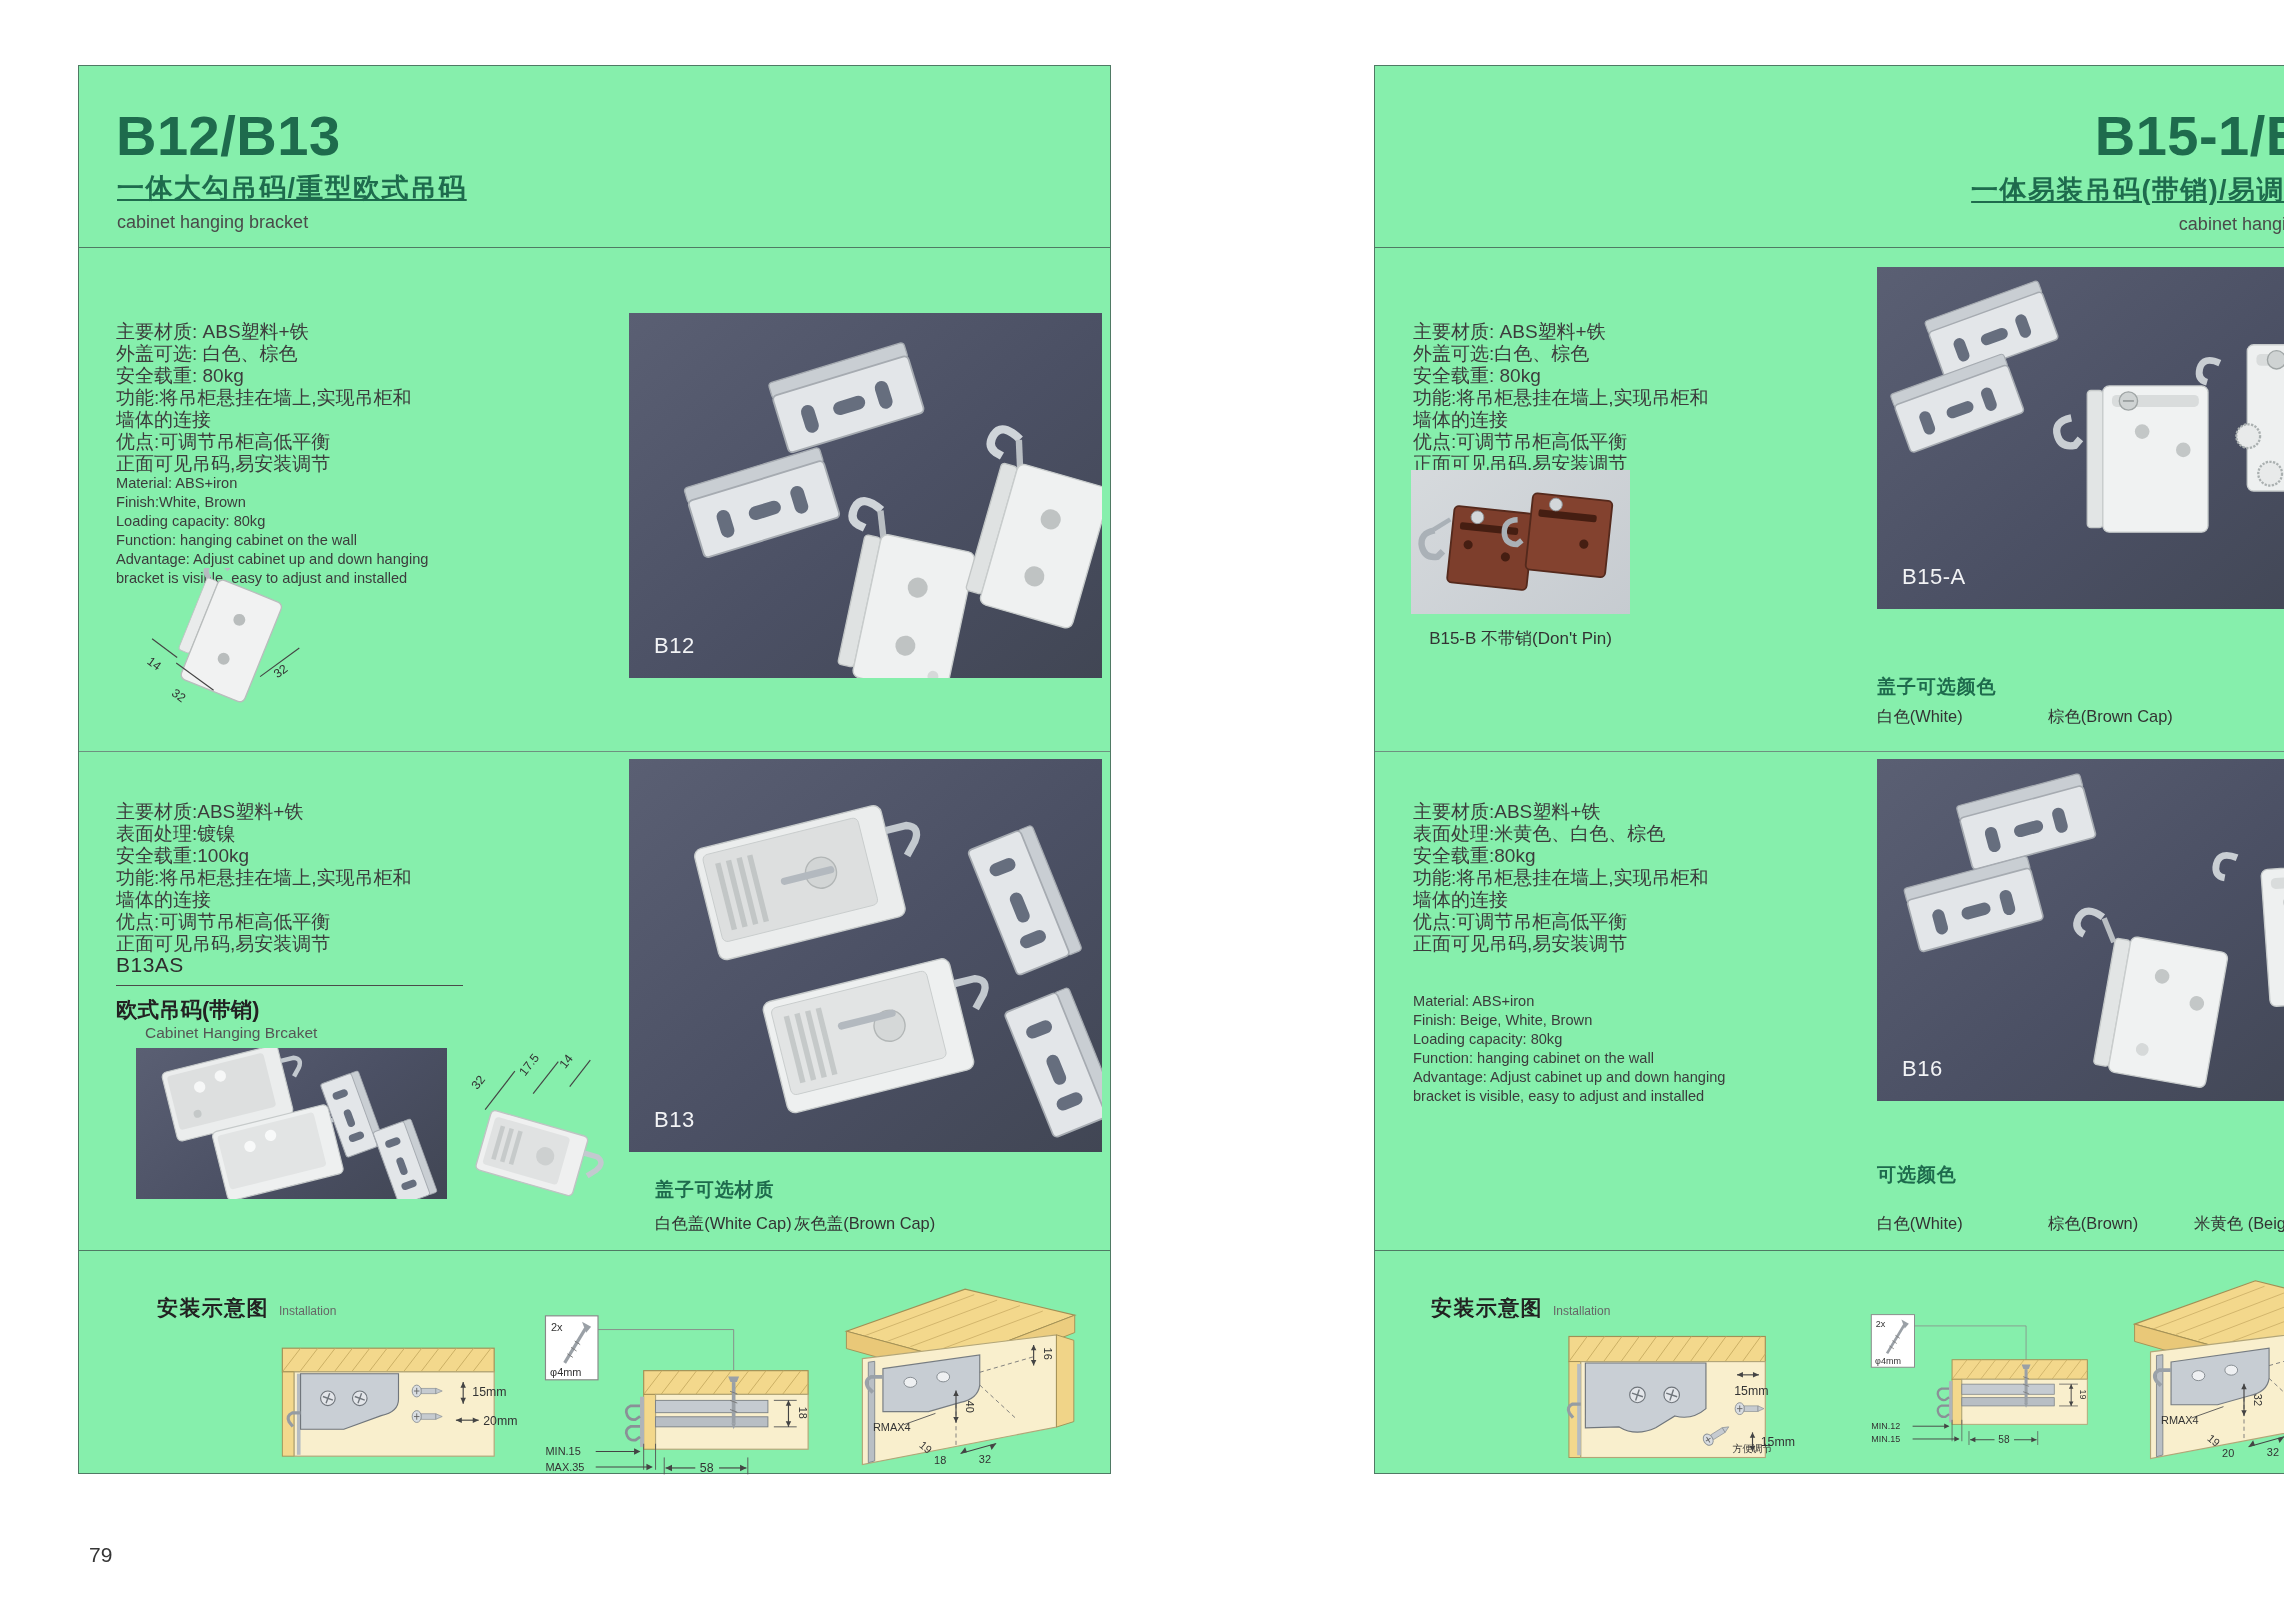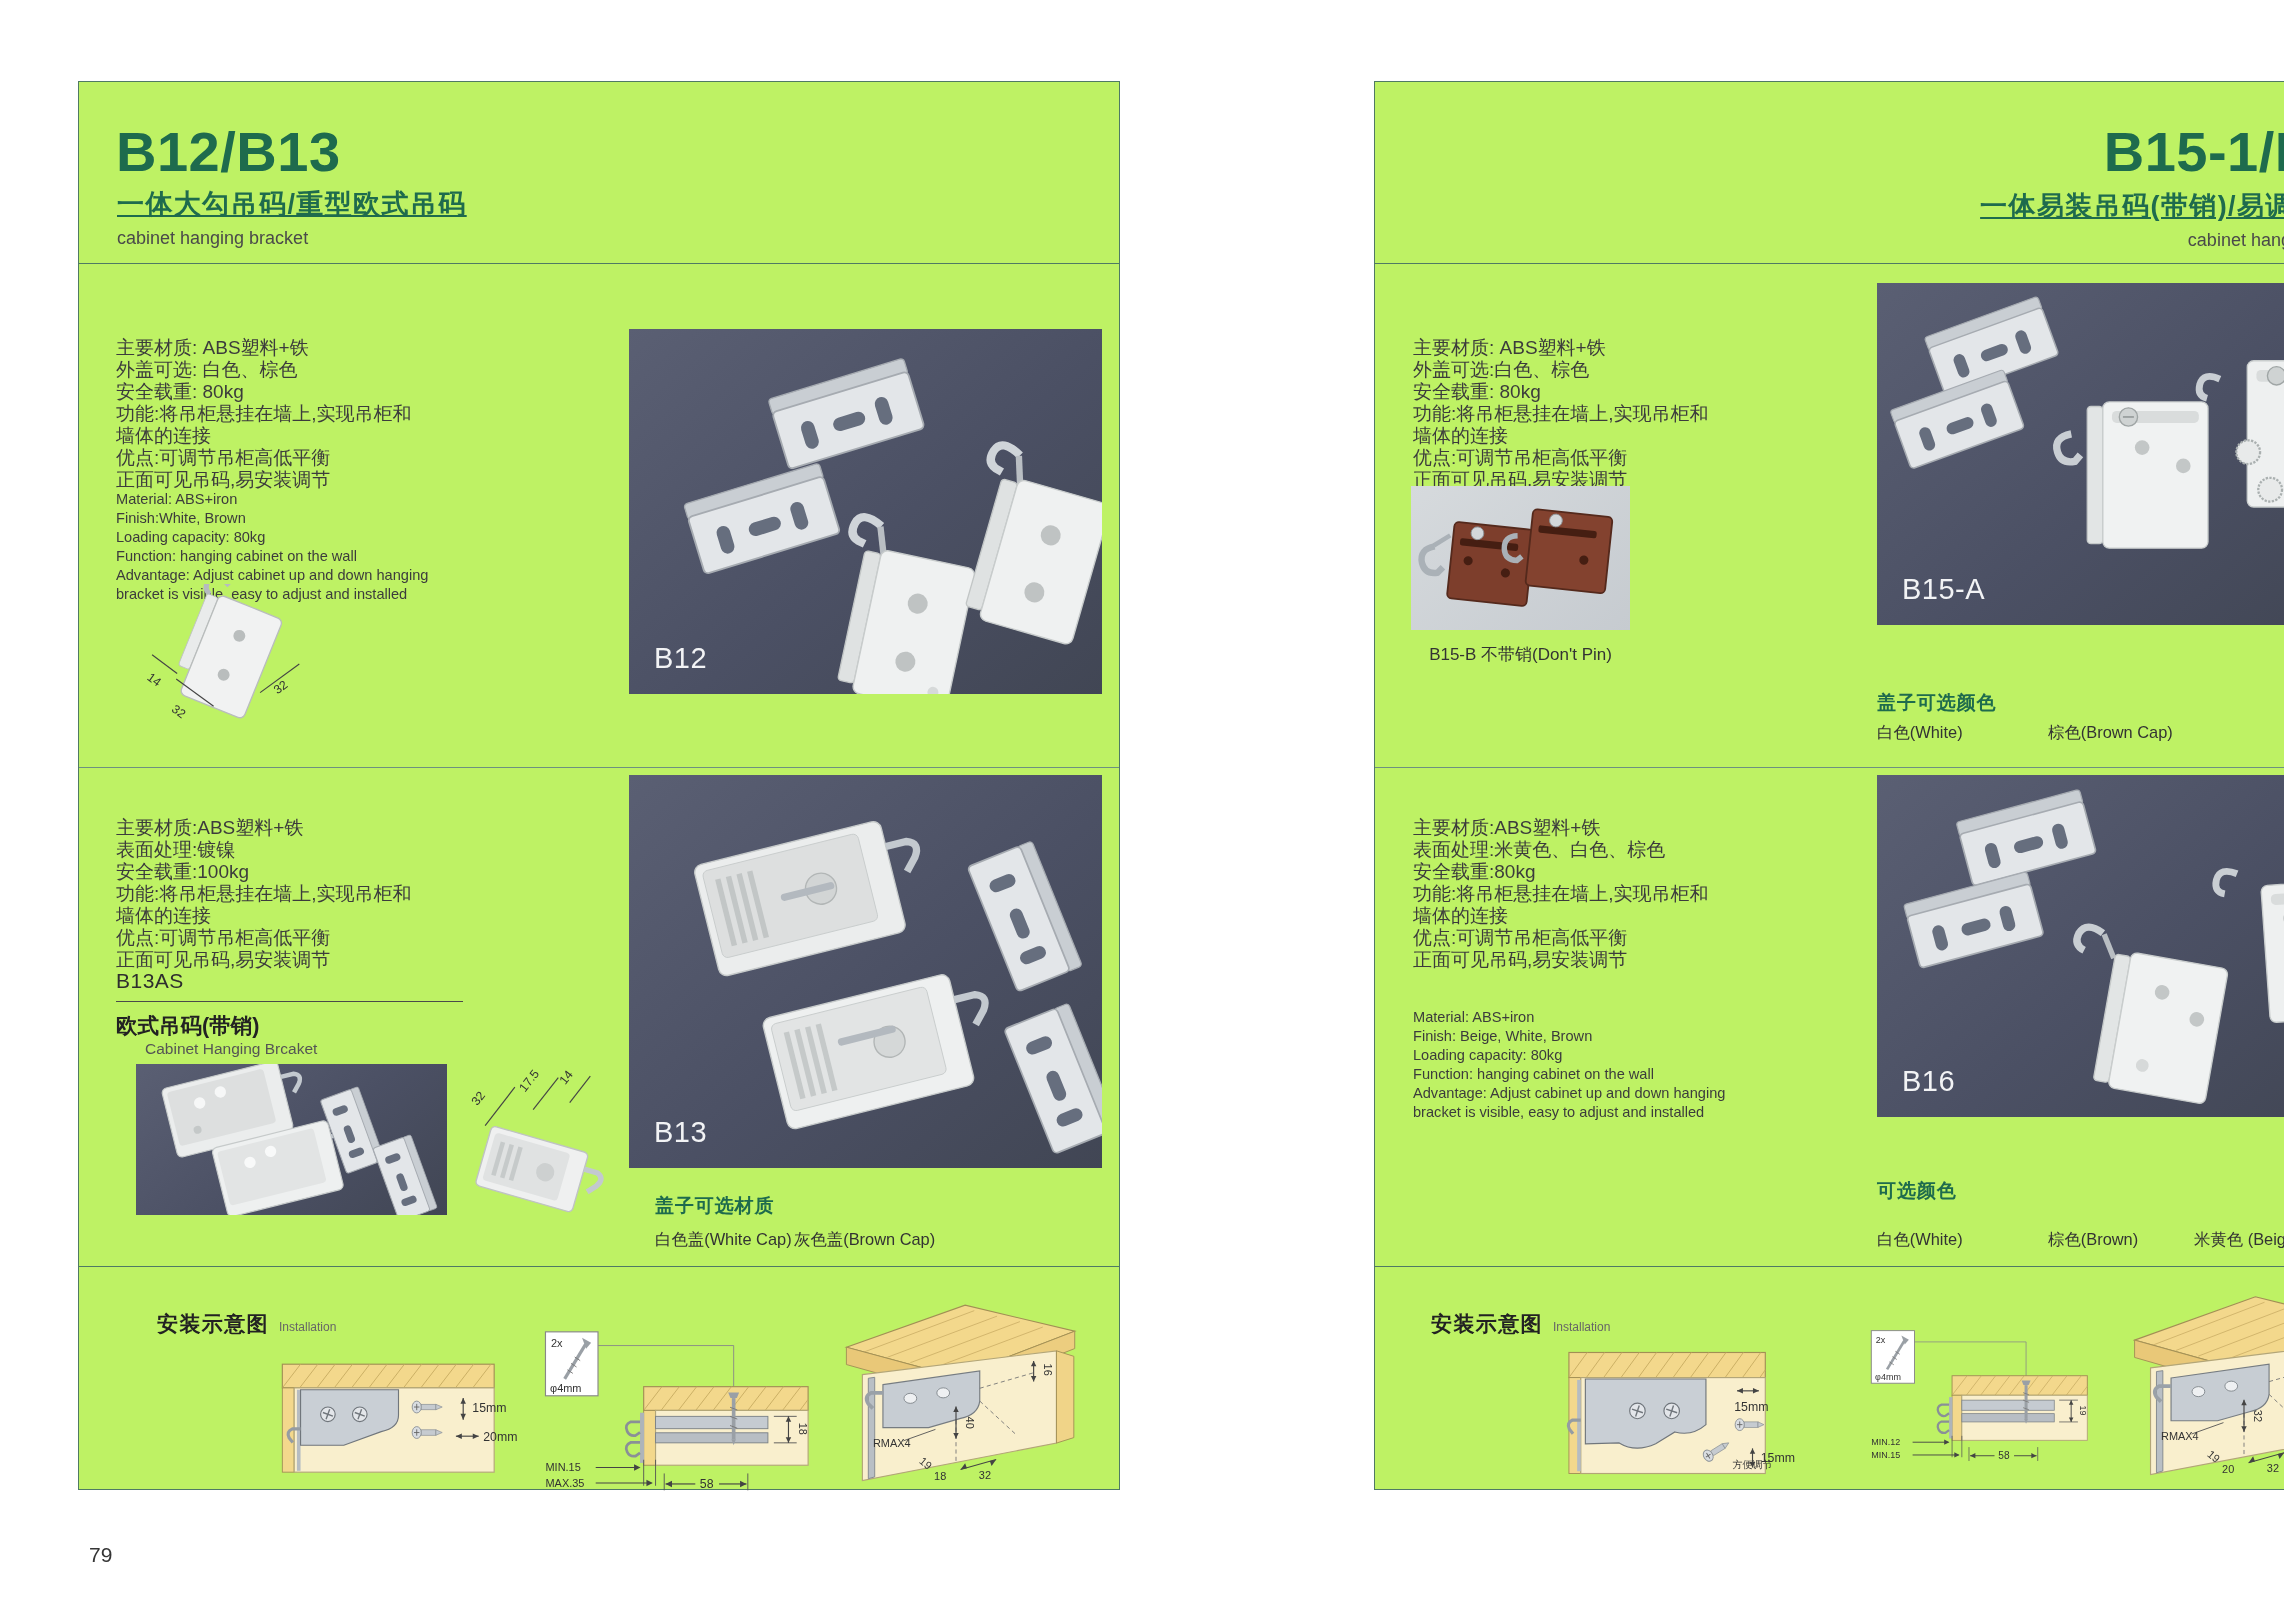--- a/index.html
+++ b/index.html
@@ -1,33 +1,33 @@
 <!DOCTYPE html>
 <html style="font-size:7.3px"><head>
 <meta charset="utf-8">
 <style>
   html,body{margin:0;padding:0;background:#fff;}
   #root{position:relative;width:2482px;height:1618px;background:#ffffff;overflow:hidden;
         font-family:"Liberation Sans","DejaVu Sans",sans-serif;color:#3e3e3e;}
   .abs{position:absolute;}
-  .pagebox{position:absolute;top:81px;width:1031px;height:1407px;border:1.8px solid #4f7a64;background:#bef264;padding-left:9px;}
+  .pagebox{position:absolute;top:65px;width:1031px;height:1407px;border:1.8px solid #4f7a64;background:#86efac;}
   .hline{position:absolute;left:0;width:100%;border-top:1.8px solid #4f7a64;}
   .hline.light{border-top:1.4px solid #6d9180;}
   .pg-title{font-size:56px;font-weight:700;color:#1e6b4d;letter-spacing:0.5px;line-height:1;}
   .pg-sub-cn{font-size:27px;font-weight:700;color:#1e6b4d;letter-spacing:1.4px;line-height:1;text-decoration:underline;}
   .pg-sub-en{font-size:18px;color:#4a4a4a;line-height:1;}
   .cntext{font-size:19px;line-height:22px;white-space:pre-line;color:#3c3c3c;}
   .entext{font-size:14.6px;line-height:19px;white-space:pre-line;color:#3c3c3c;}
   .model-code{font-size:21px;color:#2e2e2e;letter-spacing:0.5px;}
   .model-underline{height:0;border-top:1.4px solid #4a4a4a;}
   .model-cn{font-size:21.5px;font-weight:700;color:#222;}
   .model-en{font-size:15.5px;color:#555;margin-left:29px;}
   .photo-dark{background:linear-gradient(140deg,#5a5f73 0%,#4b5064 55%,#414654 100%);overflow:hidden;}
   .photo-light{background:linear-gradient(140deg,#d6dadd 0%,#c6cbd0 100%);overflow:hidden;}
-  .photo-label{position:absolute;left:25px;bottom:19px;color:#f2f3f5;font-size:29px;letter-spacing:0.5px;text-align:right;}
+  .photo-label{position:absolute;left:25px;bottom:19px;color:#f2f3f5;font-size:22px;letter-spacing:0.5px;text-align:right;}
   .caption{font-size:17px;color:#333;text-align:center;}
   .opt-title{font-size:19px;font-weight:700;color:#1e6b4d;letter-spacing:0.9px;}
   .opt-label{font-size:16.4px;color:#333;}
   .it-cn{font-size:21px;font-weight:700;color:#222;letter-spacing:1.4px;}
   .it-en{font-size:12px;color:#666;margin-left:10px;}
   .pagenum{font-size:21px;color:#353535;}
   svg{display:block;}
   svg text{font-family:"Liberation Sans","DejaVu Sans",sans-serif;fill:#333;}
   .dimtxt{font-size:27px;}
   .dimtxt-s{font-size:24px;}

